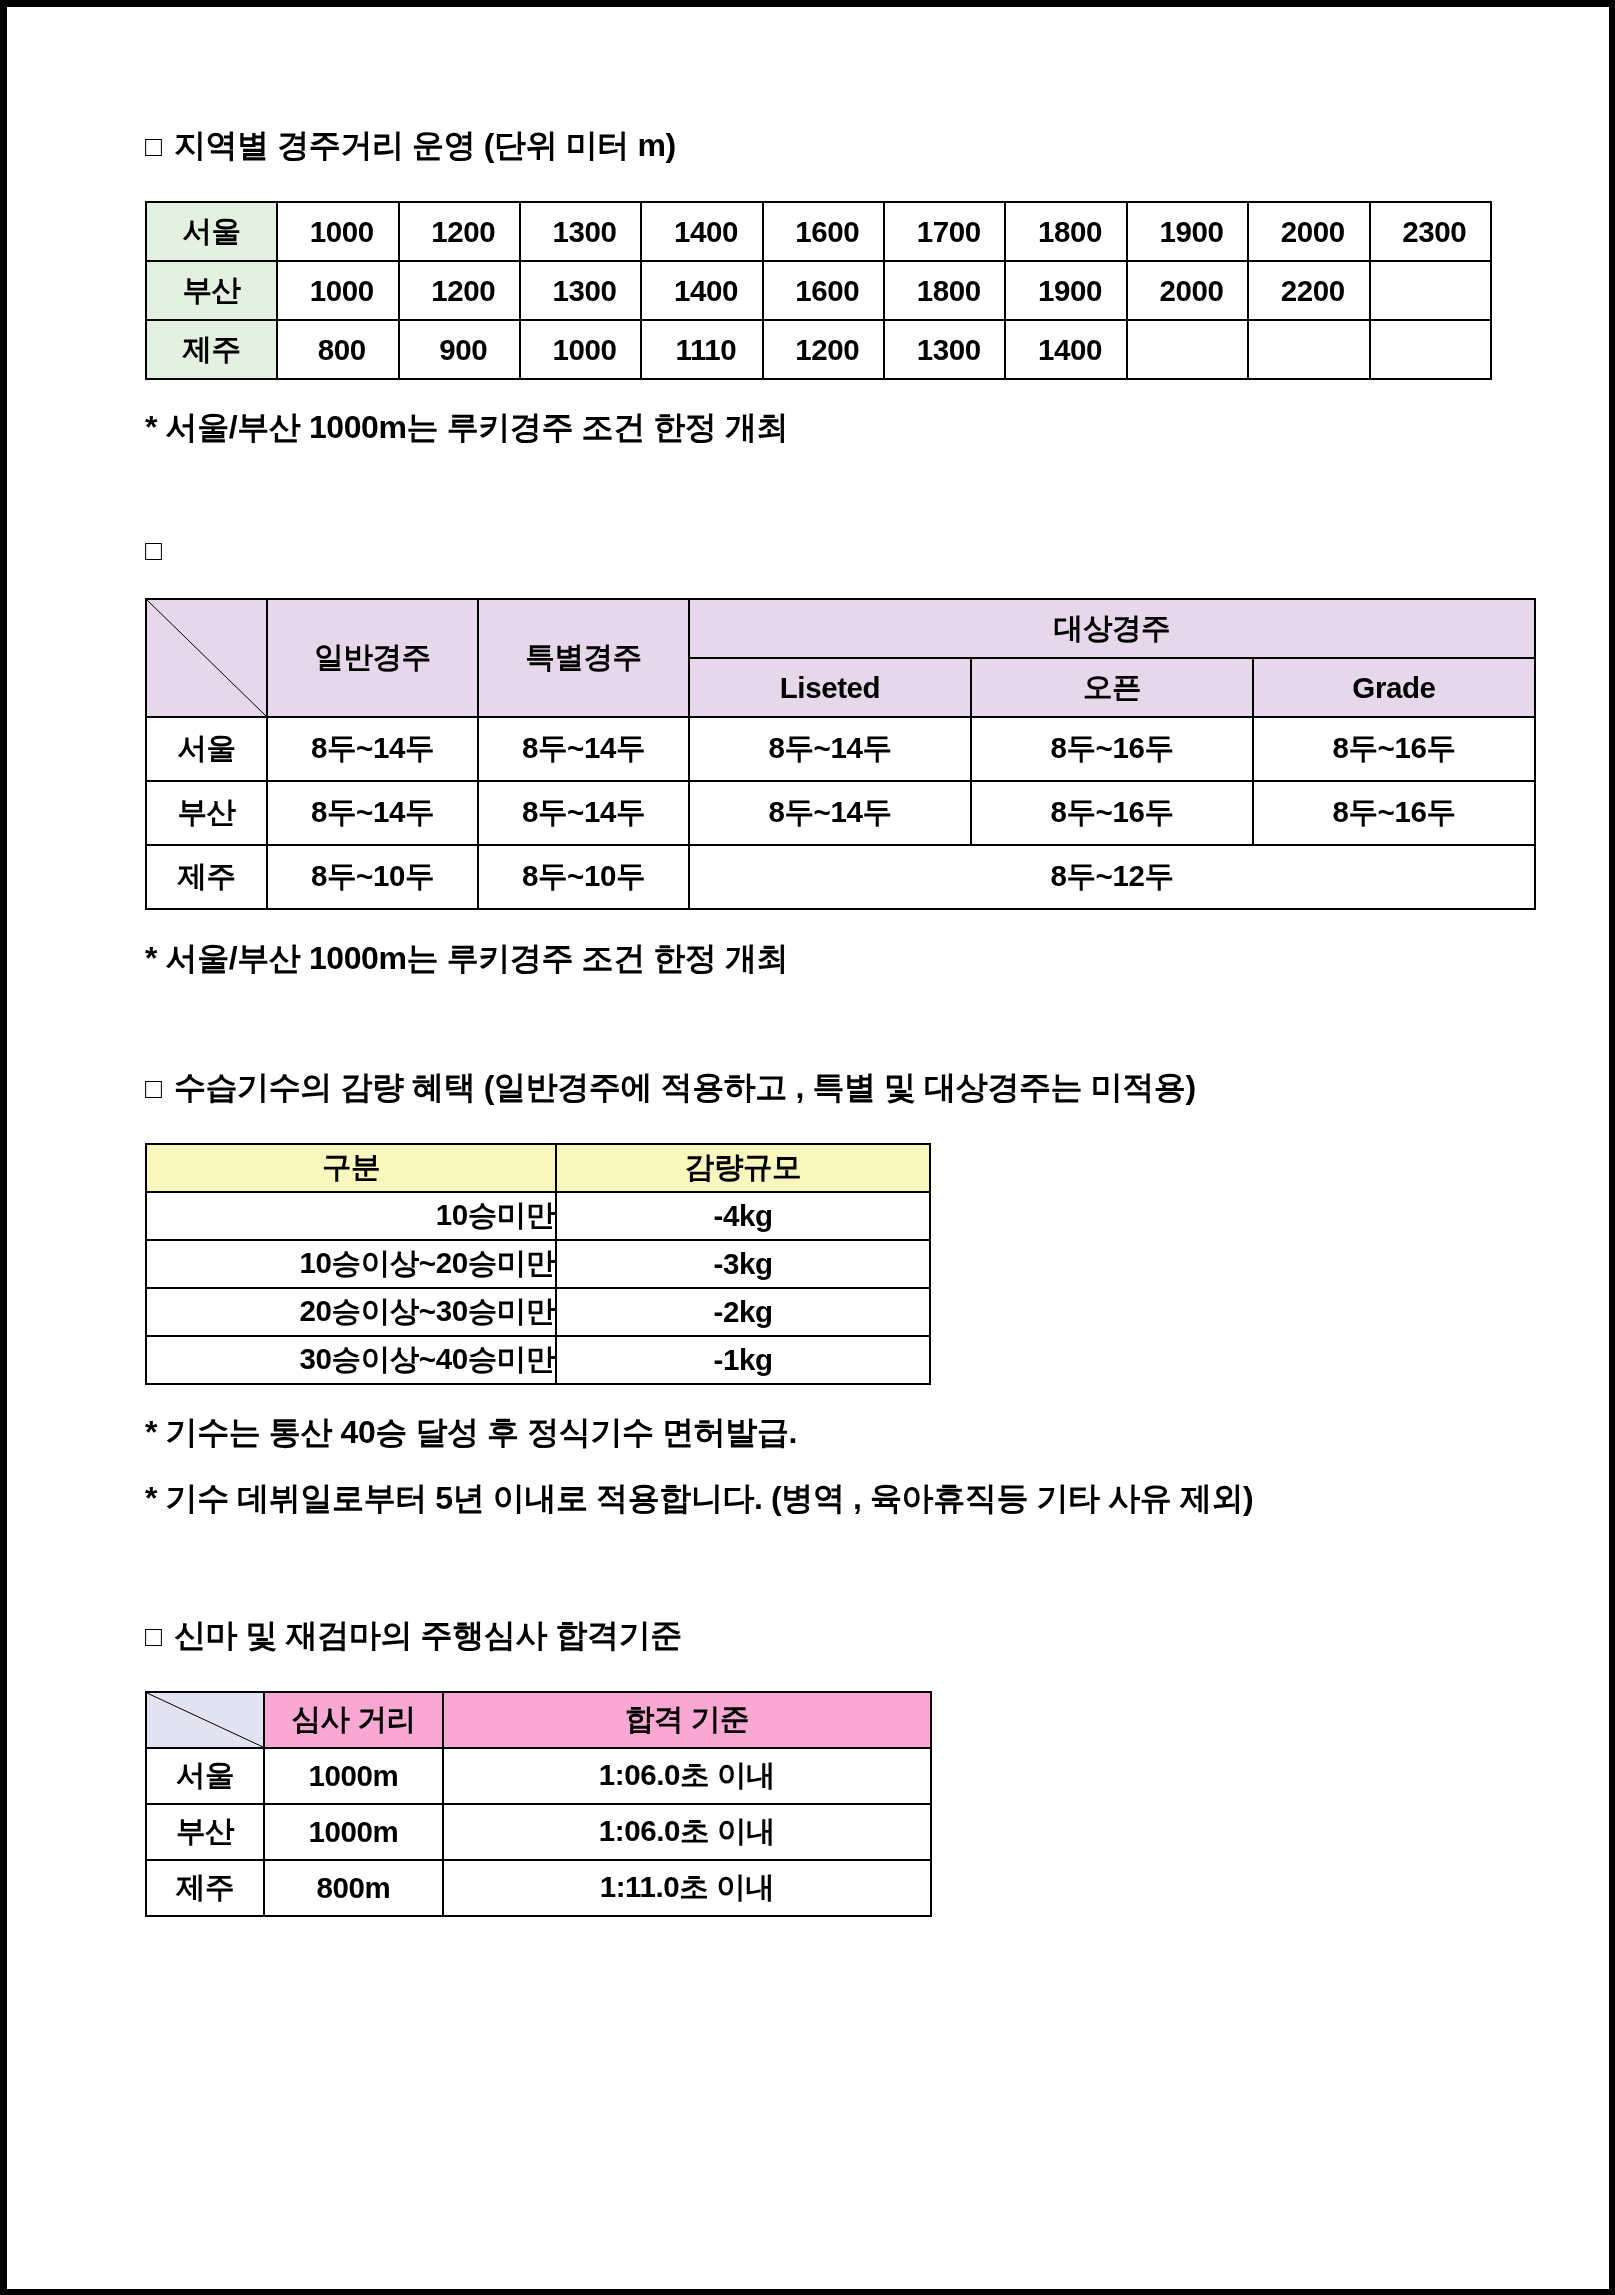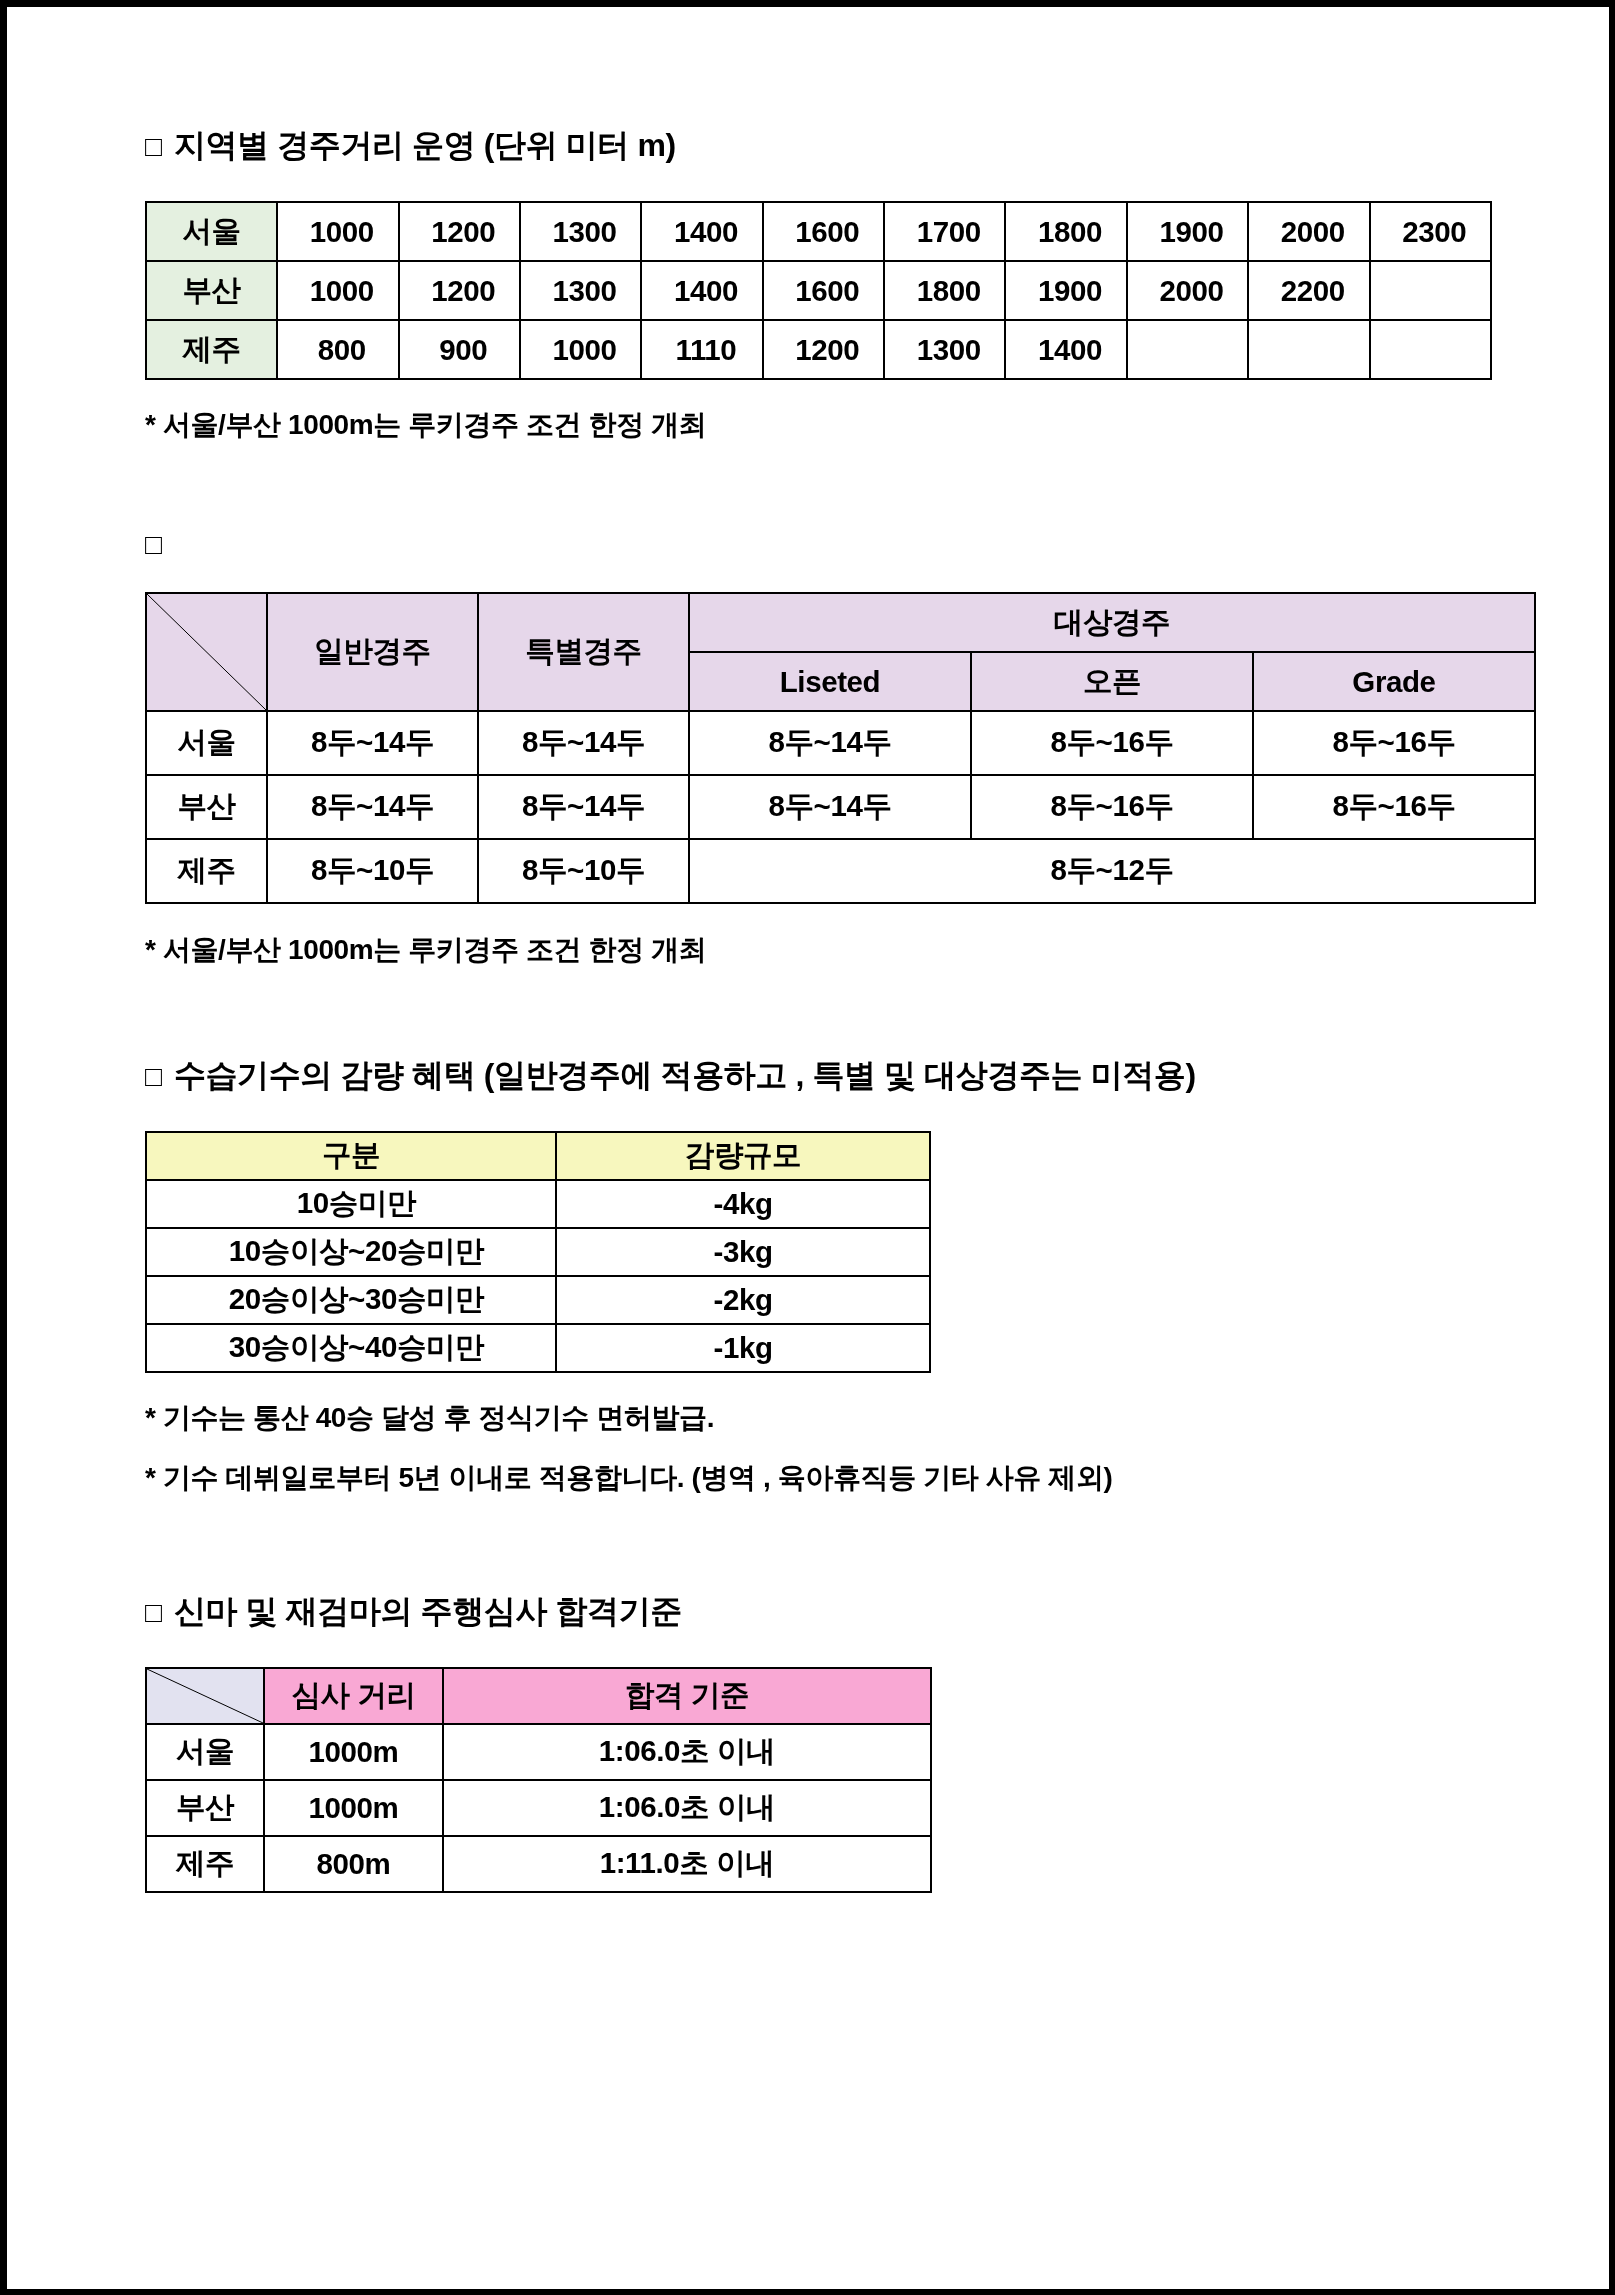--- a/index.html
+++ b/index.html
@@ -40,21 +40,21 @@
     letter-spacing: -0.4px;
     white-space: nowrap;
   }
   .sec-bullet {
     font-size: 28px;
     line-height: 1;
     margin-right: 12.4px;
     font-weight: normal;
   }
   .note {
-    font-size: 28px;
+    font-size: 32px;
     font-weight: bold;
     color: #000;
     letter-spacing: -0.4px;
     white-space: nowrap;
   }
 
   
   table {
     border-collapse: collapse;
     table-layout: fixed;
@@ -92,21 +92,21 @@
   }
   .t-field td.corner svg, .t-fin td.corner svg {
     position: absolute; left: 0; top: 0; width: 100%; height: 100%;
   }
   .t-field td.body { height: 64px; }
 
   
   .t-allow { margin-top: 33px; width: 785px; }
   .t-allow td { height: 48px; }
   .t-allow td.hd { background: #F7F7BE; }
-  .t-allow td.k { width: 410px; text-align: center; padding-left: 11px; }
+  .t-allow td.k { width: 410px; text-align: right; padding-left: 11px; }
   .t-allow td.v { width: 374px; margin-top: 32px; }
   .t-allow td.hd.k { text-align: center; padding-left: 0; }
 
   
   .t-fin { margin-top: 33px; width: 785px; }
   .t-fin td { height: 56px; }
   .t-fin td.hd { background: #f9a8d4; }
   .t-fin td.rowhead { width: 118px; }
   .t-fin td.dist { width: 179px; }
   .t-fin td.crit { width: 488px; }

